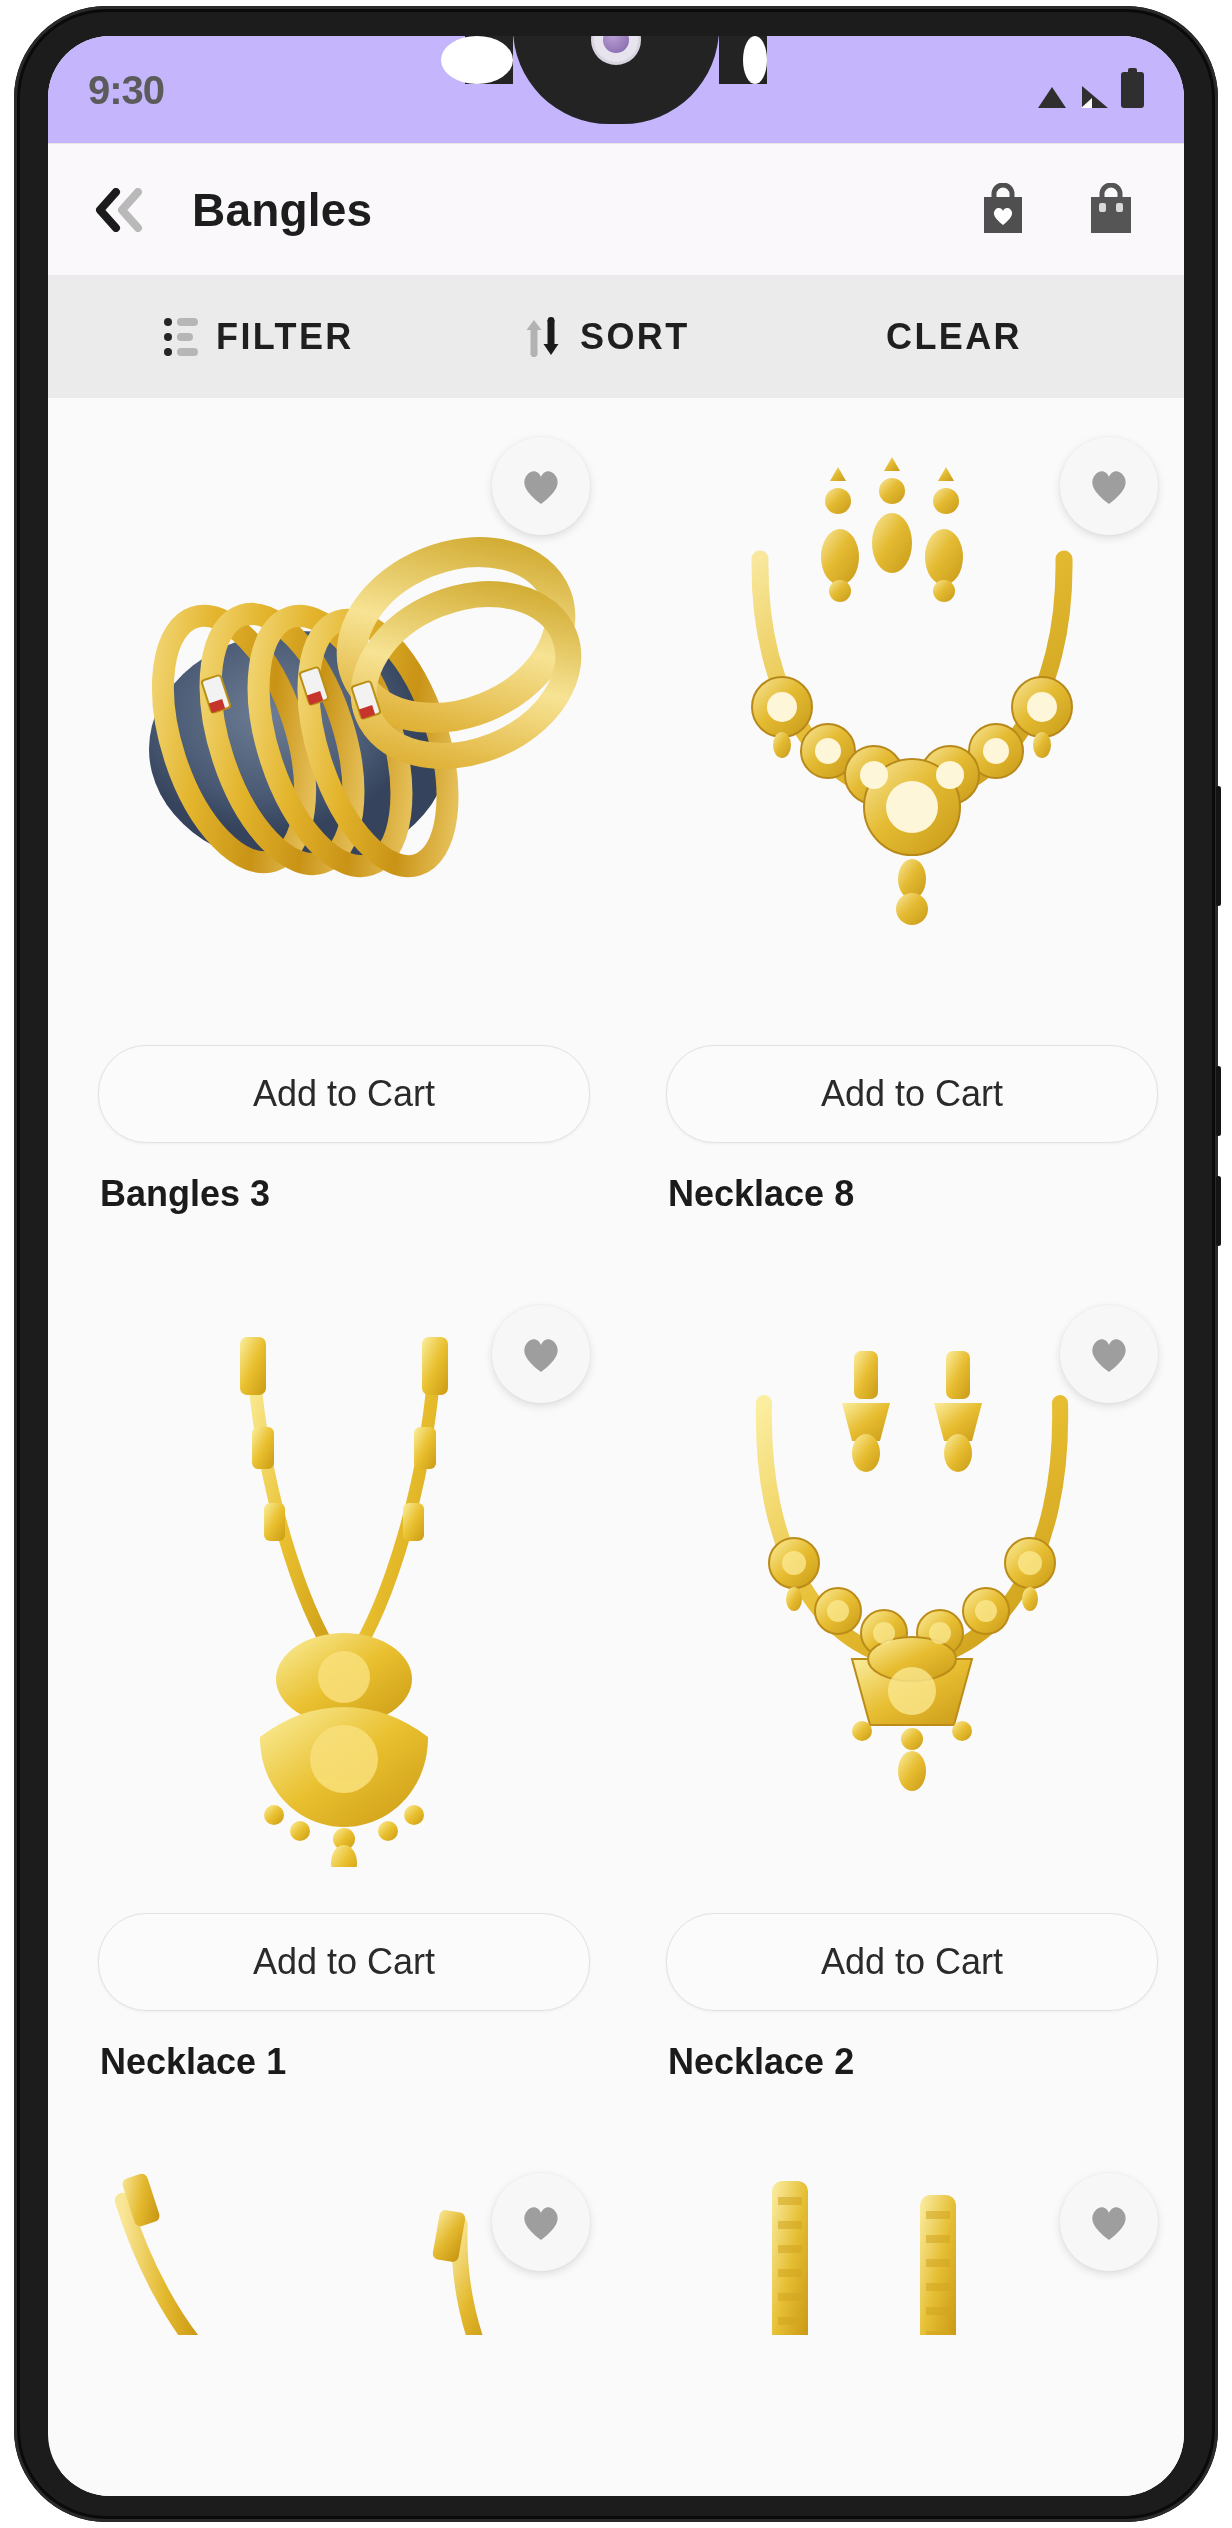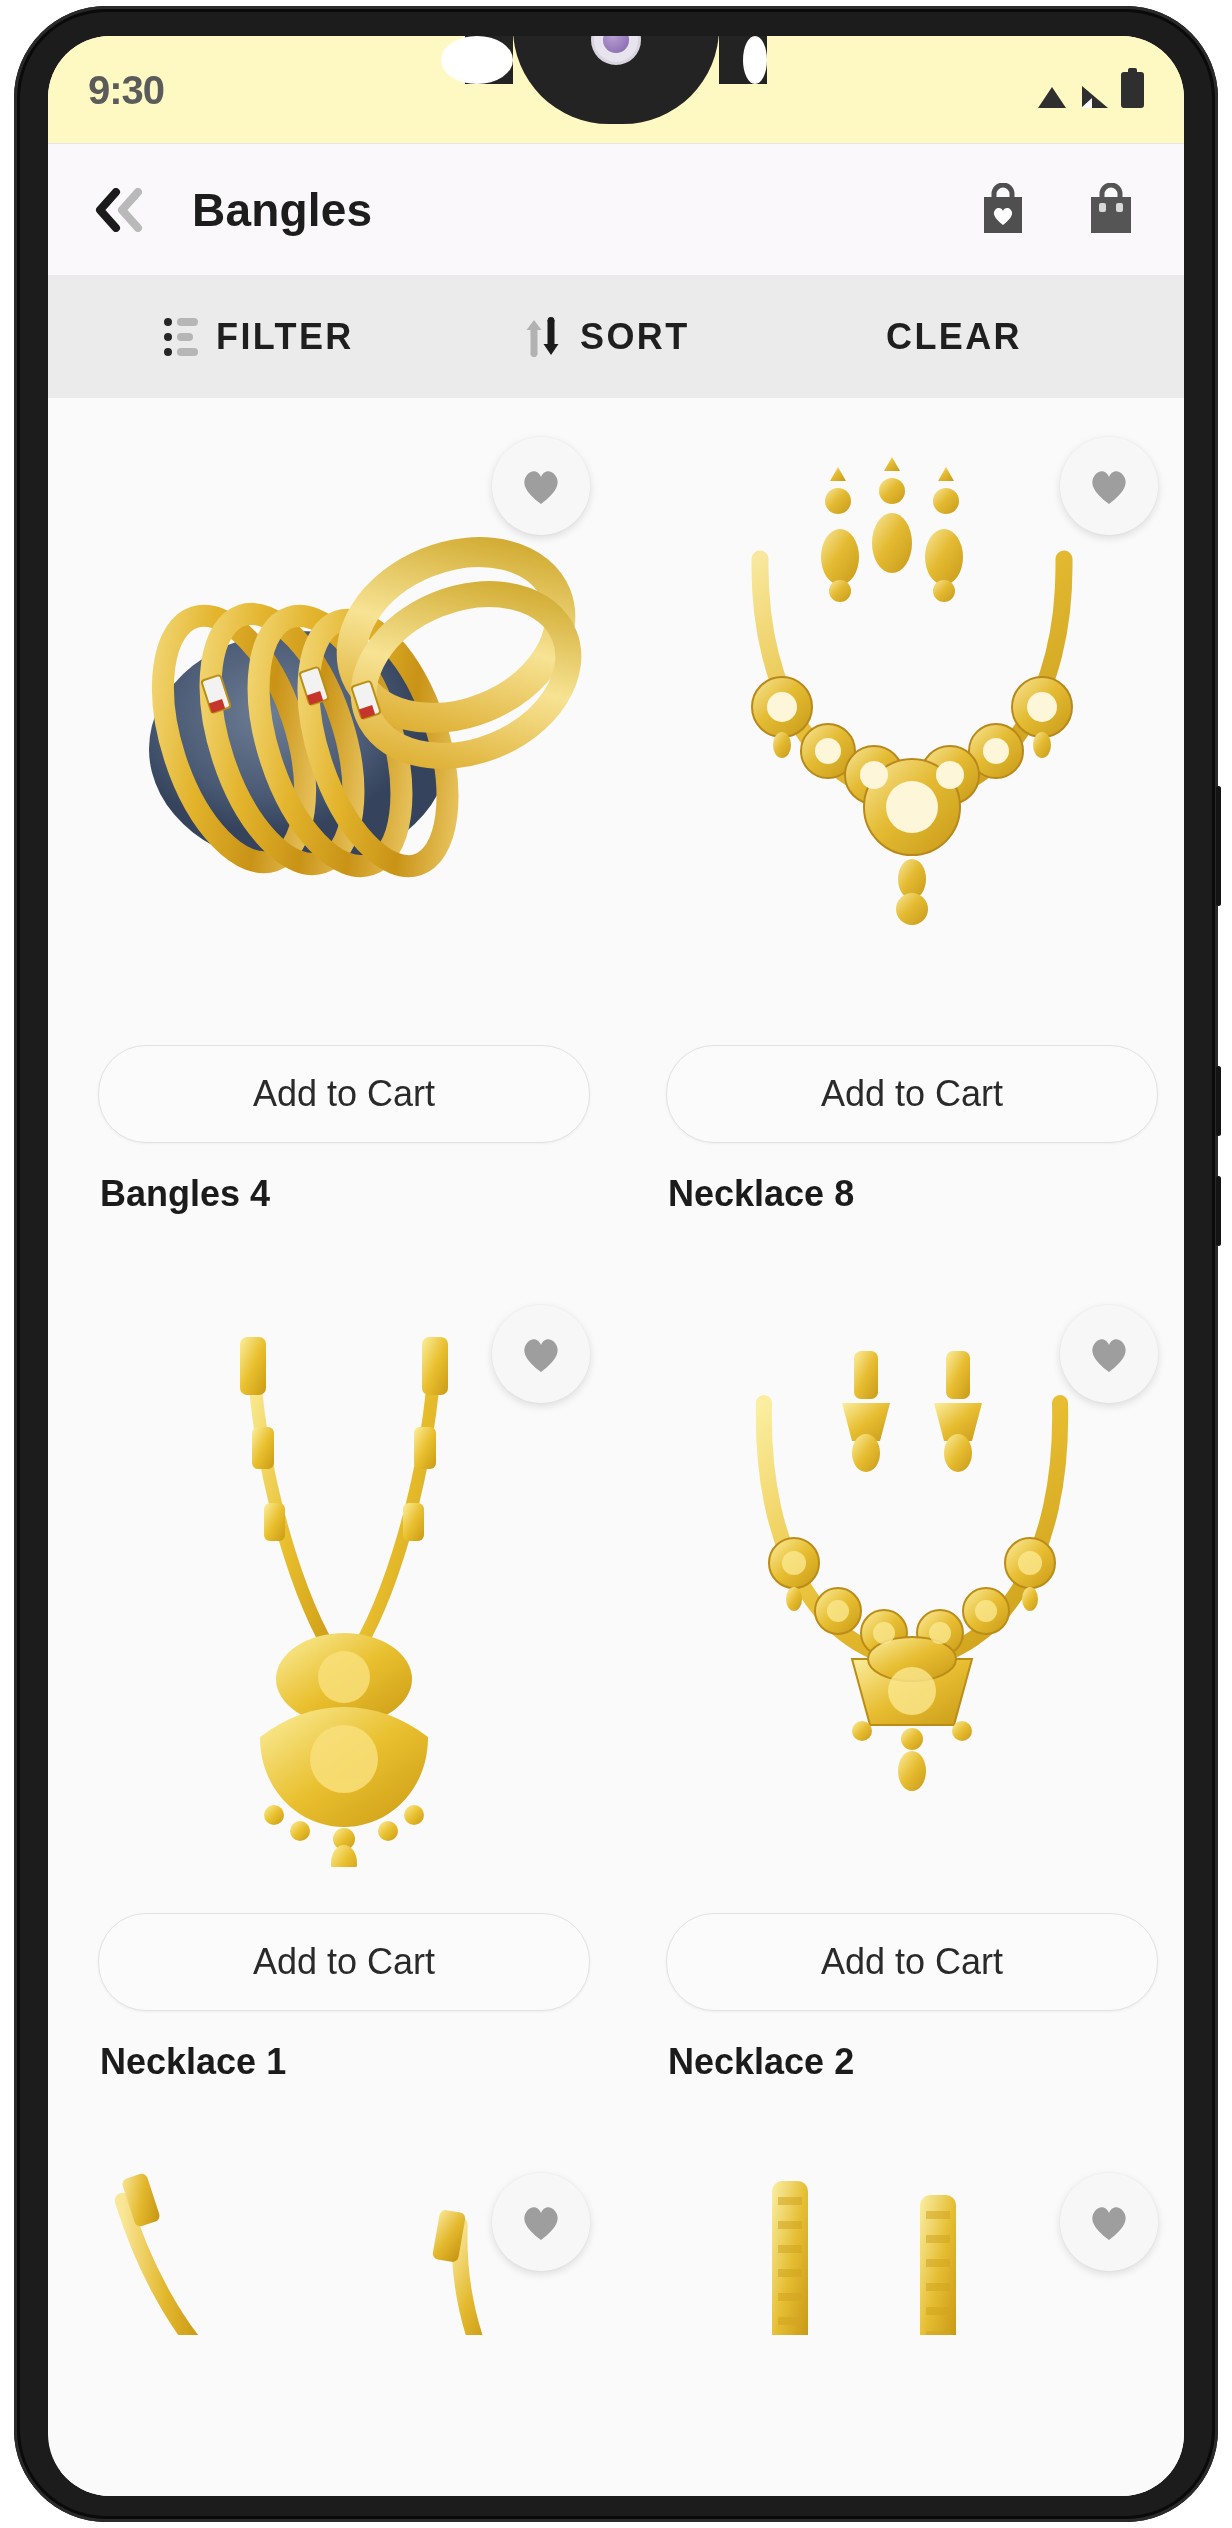--- a/index.html
+++ b/index.html
@@ -43,21 +43,21 @@
     position:absolute;left:50%;transform:translateX(-50%);top:52px;
     width:44px;height:44px;border-radius:50%;
     background:#e8e4ee;box-shadow:0 0 0 3px #d9d5e0;
     display:flex;align-items:center;justify-content:center;
   }
   .camera i{display:block;width:26px;height:26px;border-radius:50%;
     background:radial-gradient(circle at 38% 34%,#b79fd2 0%,#9b7fbd 55%,#7d5fa5 100%);}
 
   
   .statusbar{
-    position:relative;z-index:30;height:108px;background:#fef9c3;
+    position:relative;z-index:30;height:108px;background:#c4b5fd;
     display:flex;align-items:center;justify-content:space-between;
     padding:0 40px 0 40px;box-sizing:border-box;
     border-bottom:1px solid #e6e6e6;
   }
   .clock{font-size:40px;font-weight:700;color:#5b5b5b;letter-spacing:-1px;line-height:1;}
   .sys-icons{display:flex;align-items:flex-end;gap:13px;}
   .ic-wifi{width:29px;height:22px;position:relative;}
   .ic-wifi::before{
     content:"";position:absolute;left:0;bottom:0;width:0;height:0;
     border-left:14.5px solid transparent;border-right:14.5px solid transparent;
@@ -280,21 +280,21 @@
               </svg>
             </div>
             <div class="fav">
               <svg width="44" height="40" viewBox="0 0 44 40">
                 <path d="M22 38 C6 26 2 17 8 9 C13 2.5 20 5 22 11 C24 5 31 2.5 36 9 C42 17 38 26 22 38 Z" fill="#9e9e9e"></path>
               </svg>
             </div>
             <div class="cart-btn">
               <span>Add to Cart</span>
             </div>
-            <div class="pname">Bangles 4</div>
+            <div class="pname">Bangles 3</div>
           </div>
         </div>
 
         <div class="card">
           <div class="card-inner">
             <div class="media">
               <svg width="520" height="560" viewBox="0 0 520 560">
                 <defs>
                   <linearGradient id="g2a" x1="0" y1="0" x2="1" y2="1">
                     <stop offset="0%" stop-color="#f8e79c"></stop>

